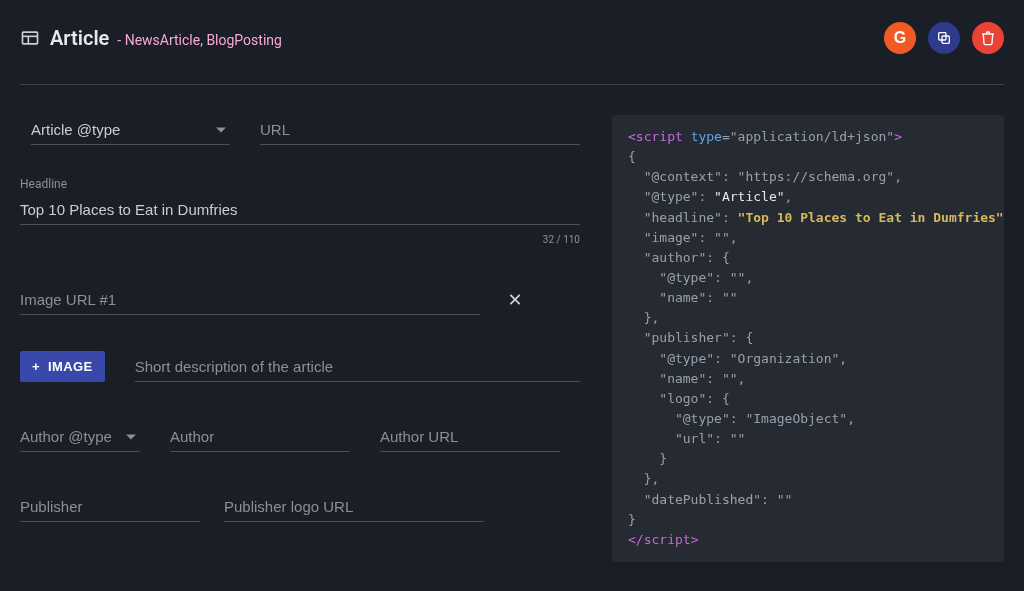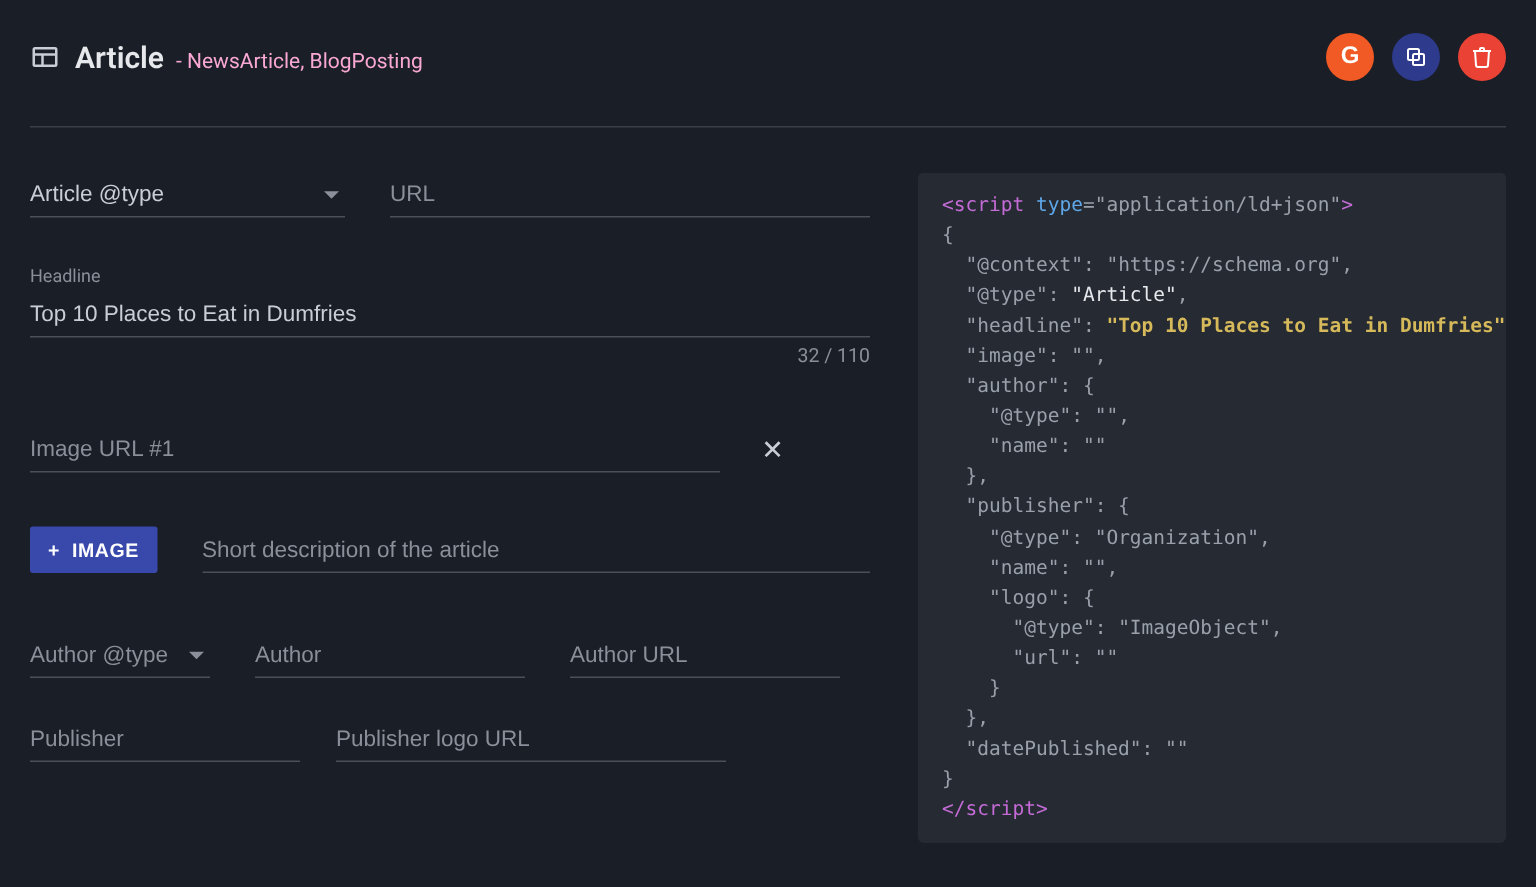--- a/index.html
+++ b/index.html
@@ -45,21 +45,21 @@
   }
   .input::placeholder { color: #8a8f99; }
   .select-wrap { position: relative; }
   .caret {
     position: absolute; right: 4px; top: 50%; transform: translateY(-50%);
     width: 0; height: 0;
     border-left: 5px solid transparent; border-right: 5px solid transparent;
     border-top: 5px solid #8a8f99;
     pointer-events: none;
   }
-  .counter { position: absolute; right: 0; bottom: -20px; font-size: 13px; color: #8a8f99; }
+  .counter { position: absolute; right: 0; bottom: -20px; font-size: 10px; color: #8a8f99; }
 
   .img-row { display: flex; align-items: center; gap: 20px; }
   .img-row .field { flex: 1; }
   .x-btn {
     width: 30px; height: 30px; display: flex; align-items: center; justify-content: center;
     background: transparent; border: none; color: #c9ced6; cursor: pointer; font-size: 18px;
   }
 
   .add-img-btn {
     display: inline-flex; align-items: center; gap: 8px;
@@ -120,21 +120,21 @@
         </svg>
       </button>
     </div>
   </div>
 
   <div class="body">
 
     <div class="form-col">
 
       <div class="row">
-        <div class="field" style="width:210px;">
+        <div class="field" style="width:210px;align-items:flex-end;">
           <div class="select-wrap">
             <input class="input" readonly="" value="Article @type" style="">
             <span class="caret"></span>
           </div>
         </div>
         <div class="field" style="flex:1;">
           <input class="input" placeholder="URL" style="">
         </div>
       </div>
 
@@ -173,21 +173,21 @@
           </div>
         </div>
         <div class="field" style="width:180px;">
           <input class="input" placeholder="Author" style="">
         </div>
         <div class="field" style="width:180px;">
           <input class="input" placeholder="Author URL" style="">
         </div>
       </div>
 
-      <div class="row" style="gap:24px;">
+      <div class="row" style="margin-top:14px;gap:24px;">
         <div class="field" style="width:180px;">
           <input class="input" placeholder="Publisher" style="">
         </div>
         <div class="field" style="width:260px;">
           <input class="input" placeholder="Publisher logo URL" style="">
         </div>
       </div>
 
     </div>
 

